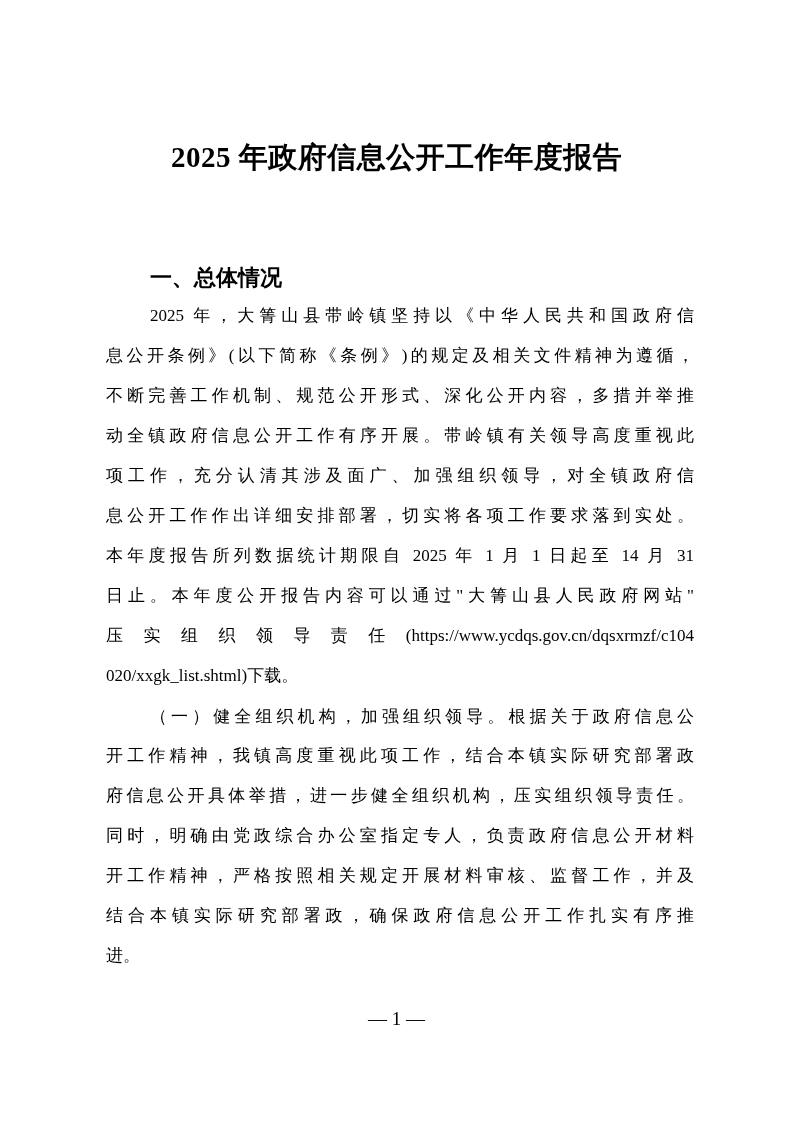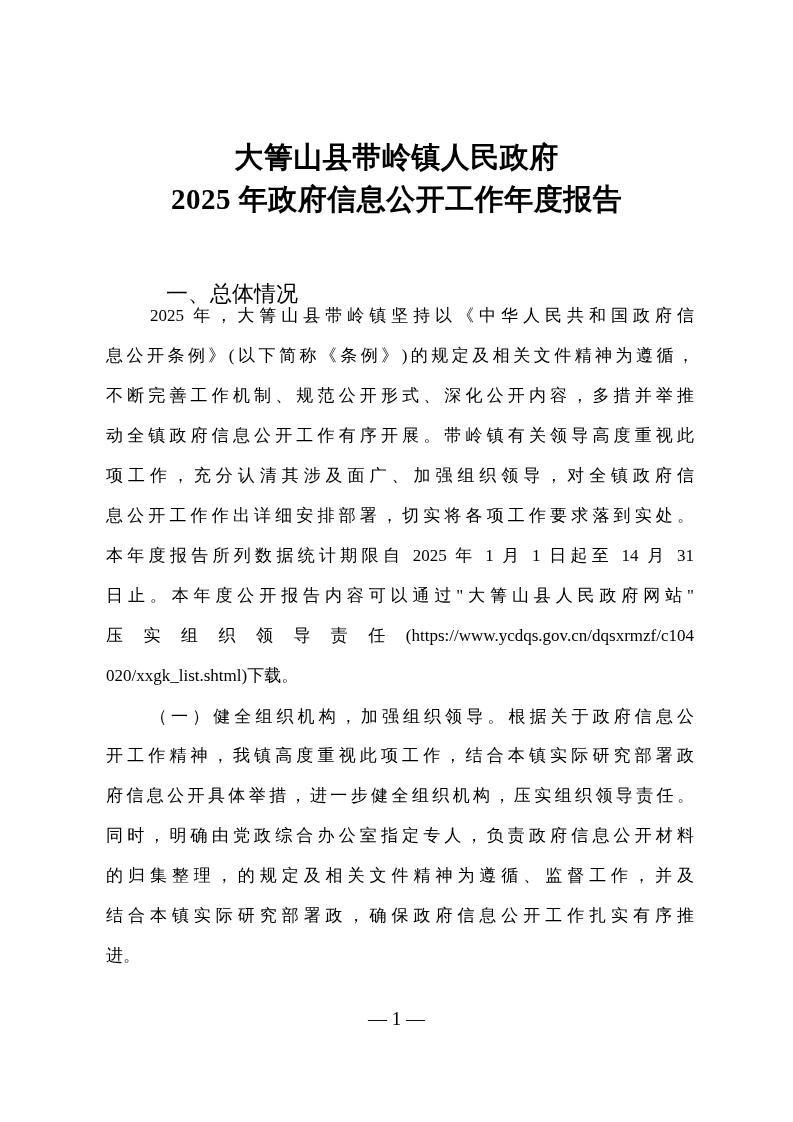--- a/index.html
+++ b/index.html
@@ -22,23 +22,23 @@
     font-weight: 700;
     font-size: 29px;
     line-height: 42px;
     letter-spacing: 0.5px;
   }
   .section-heading {
     position: absolute;
     top: 258px;
     left: 106px;
     width: 588px;
-    margin: 16px;
+    margin: 0;
     font-family: "DejaVu Sans", "Liberation Sans", sans-serif;
-    font-weight: 400;
+    font-weight: 700;
     font-size: 22px;
     line-height: 40px;
     text-indent: 44px;
   }
   .doc-body {
     position: absolute;
     top: 296px;
     left: 106px;
     width: 588px;
     font-family: "Liberation Serif", "DejaVu Serif", serif;
@@ -67,42 +67,41 @@
     font-size: 19px;
     line-height: 26px;
   }
 </style>
 </head>
 <body>
 
 <div class="page">
 
   <header class="doc-title">
-    <div>大箐山县带岭镇人民政府</div>
     <div>2025 年政府信息公开工作年度报告</div>
   </header>
 
   <h2 class="section-heading">一、总体情况</h2>
 
   <main class="doc-body" id="doc-body">
       <div class="line indent">2025 年，大箐山县带岭镇坚持以《中华人民共和国政府信</div>
       <div class="line">息公开条例》(以下简称《条例》)的规定及相关文件精神为遵循，</div>
       <div class="line">不断完善工作机制、规范公开形式、深化公开内容，多措并举推</div>
       <div class="line">动全镇政府信息公开工作有序开展。带岭镇有关领导高度重视此</div>
       <div class="line">项工作，充分认清其涉及面广、加强组织领导，对全镇政府信</div>
       <div class="line">息公开工作作出详细安排部署，切实将各项工作要求落到实处。</div>
       <div class="line">本年度报告所列数据统计期限自 2025 年 1 月 1 日起至 14 月 31</div>
       <div class="line">日止。本年度公开报告内容可以通过"大箐山县人民政府网站"</div>
       <div class="line">压实组织领导责任(https://www.ycdqs.gov.cn/dqsxrmzf/c104</div>
       <div class="line last">020/xxgk_list.shtml)下载。</div>
       <div class="line indent"><span class="bold-seg">（一）健全组织机构，加强组织领导。</span><span>根据关于政府信息公</span></div>
       <div class="line">开工作精神，我镇高度重视此项工作，结合本镇实际研究部署政</div>
       <div class="line">府信息公开具体举措，进一步健全组织机构，压实组织领导责任。</div>
       <div class="line">同时，明确由党政综合办公室指定专人，负责政府信息公开材料</div>
-      <div class="line">的归集整理，的规定及相关文件精神为遵循、监督工作，并及</div>
+      <div class="line">开工作精神，严格按照相关规定开展材料审核、监督工作，并及</div>
       <div class="line">结合本镇实际研究部署政，确保政府信息公开工作扎实有序推</div>
       <div class="line last">进。</div>
     </main>
 
   <footer class="page-footer">
     <span>— 1 —</span>
   </footer>
 
 </div>
 

